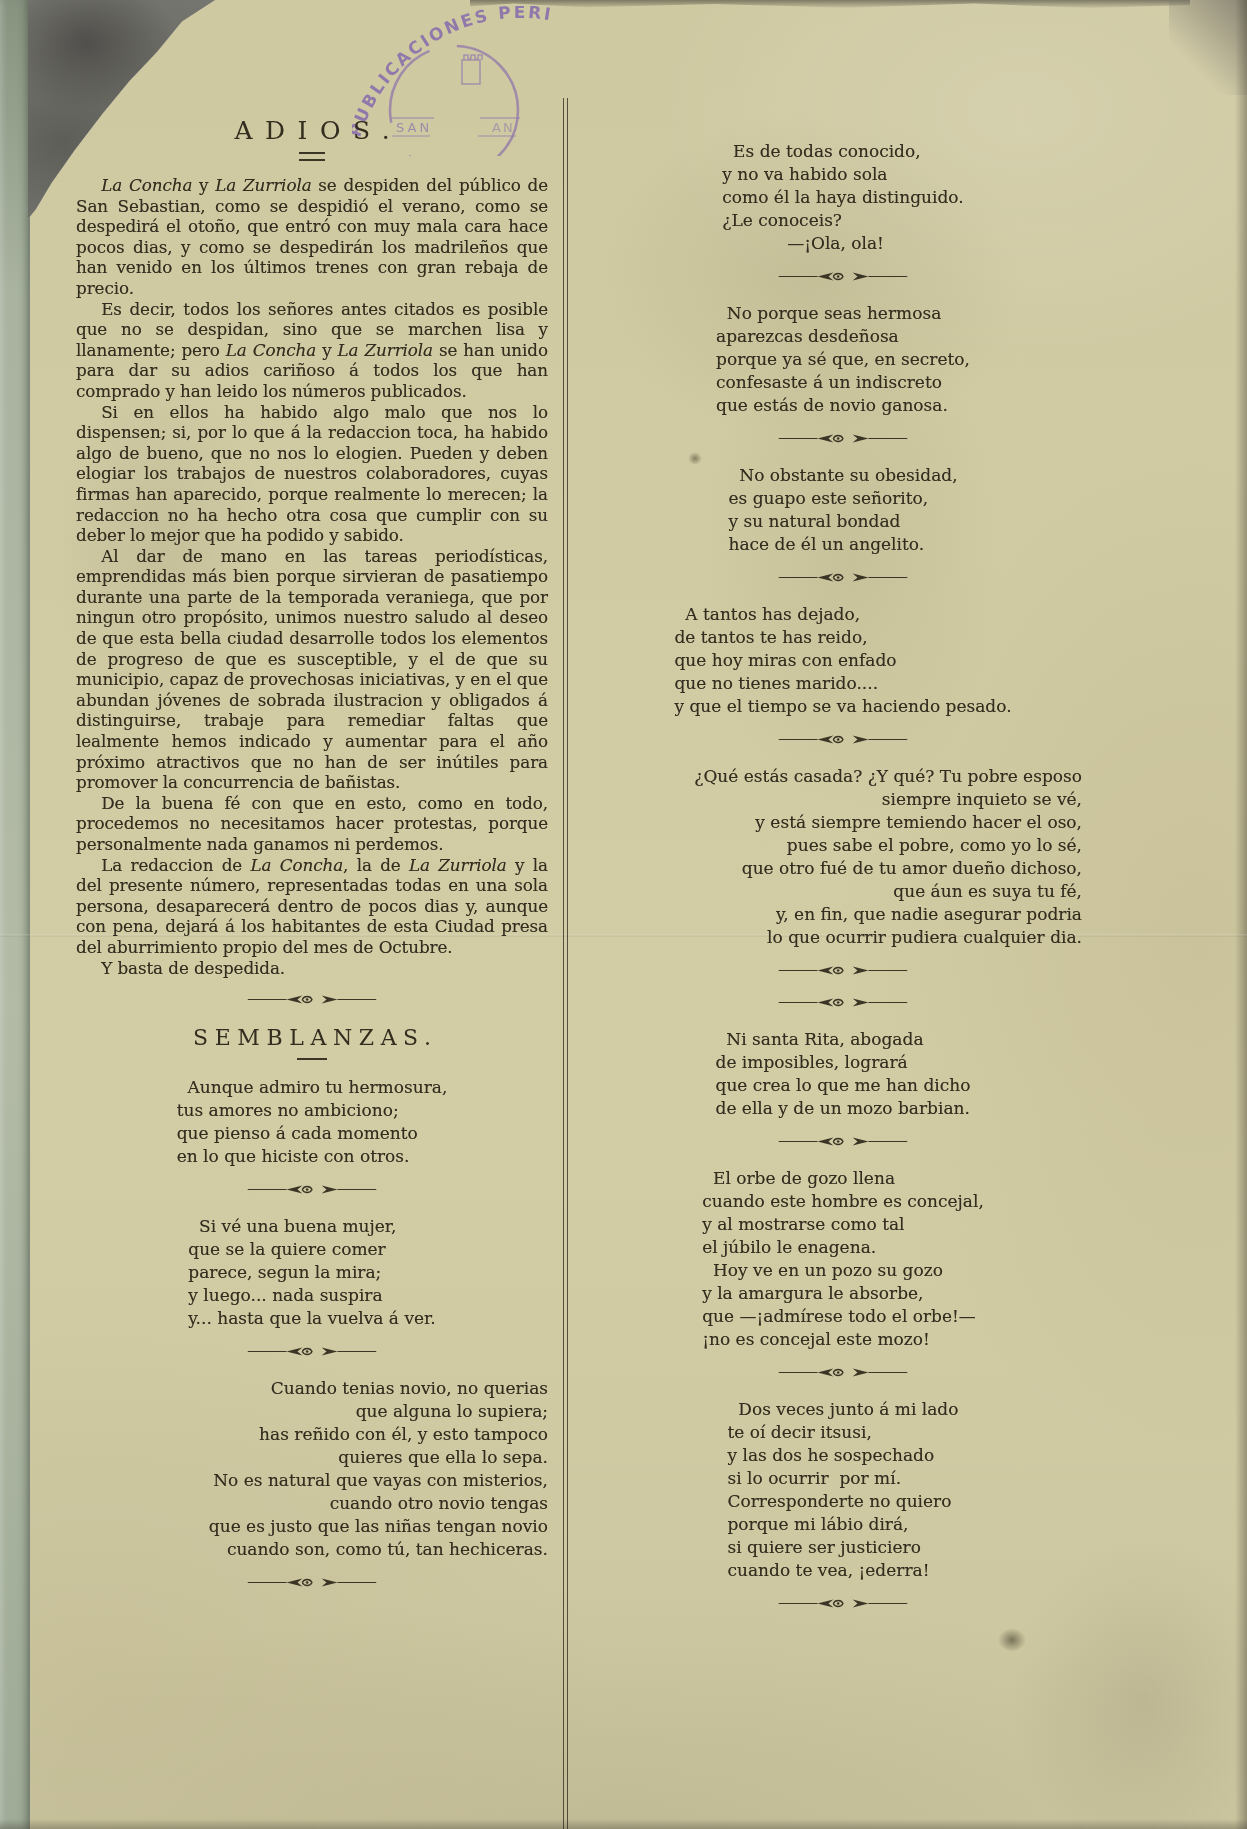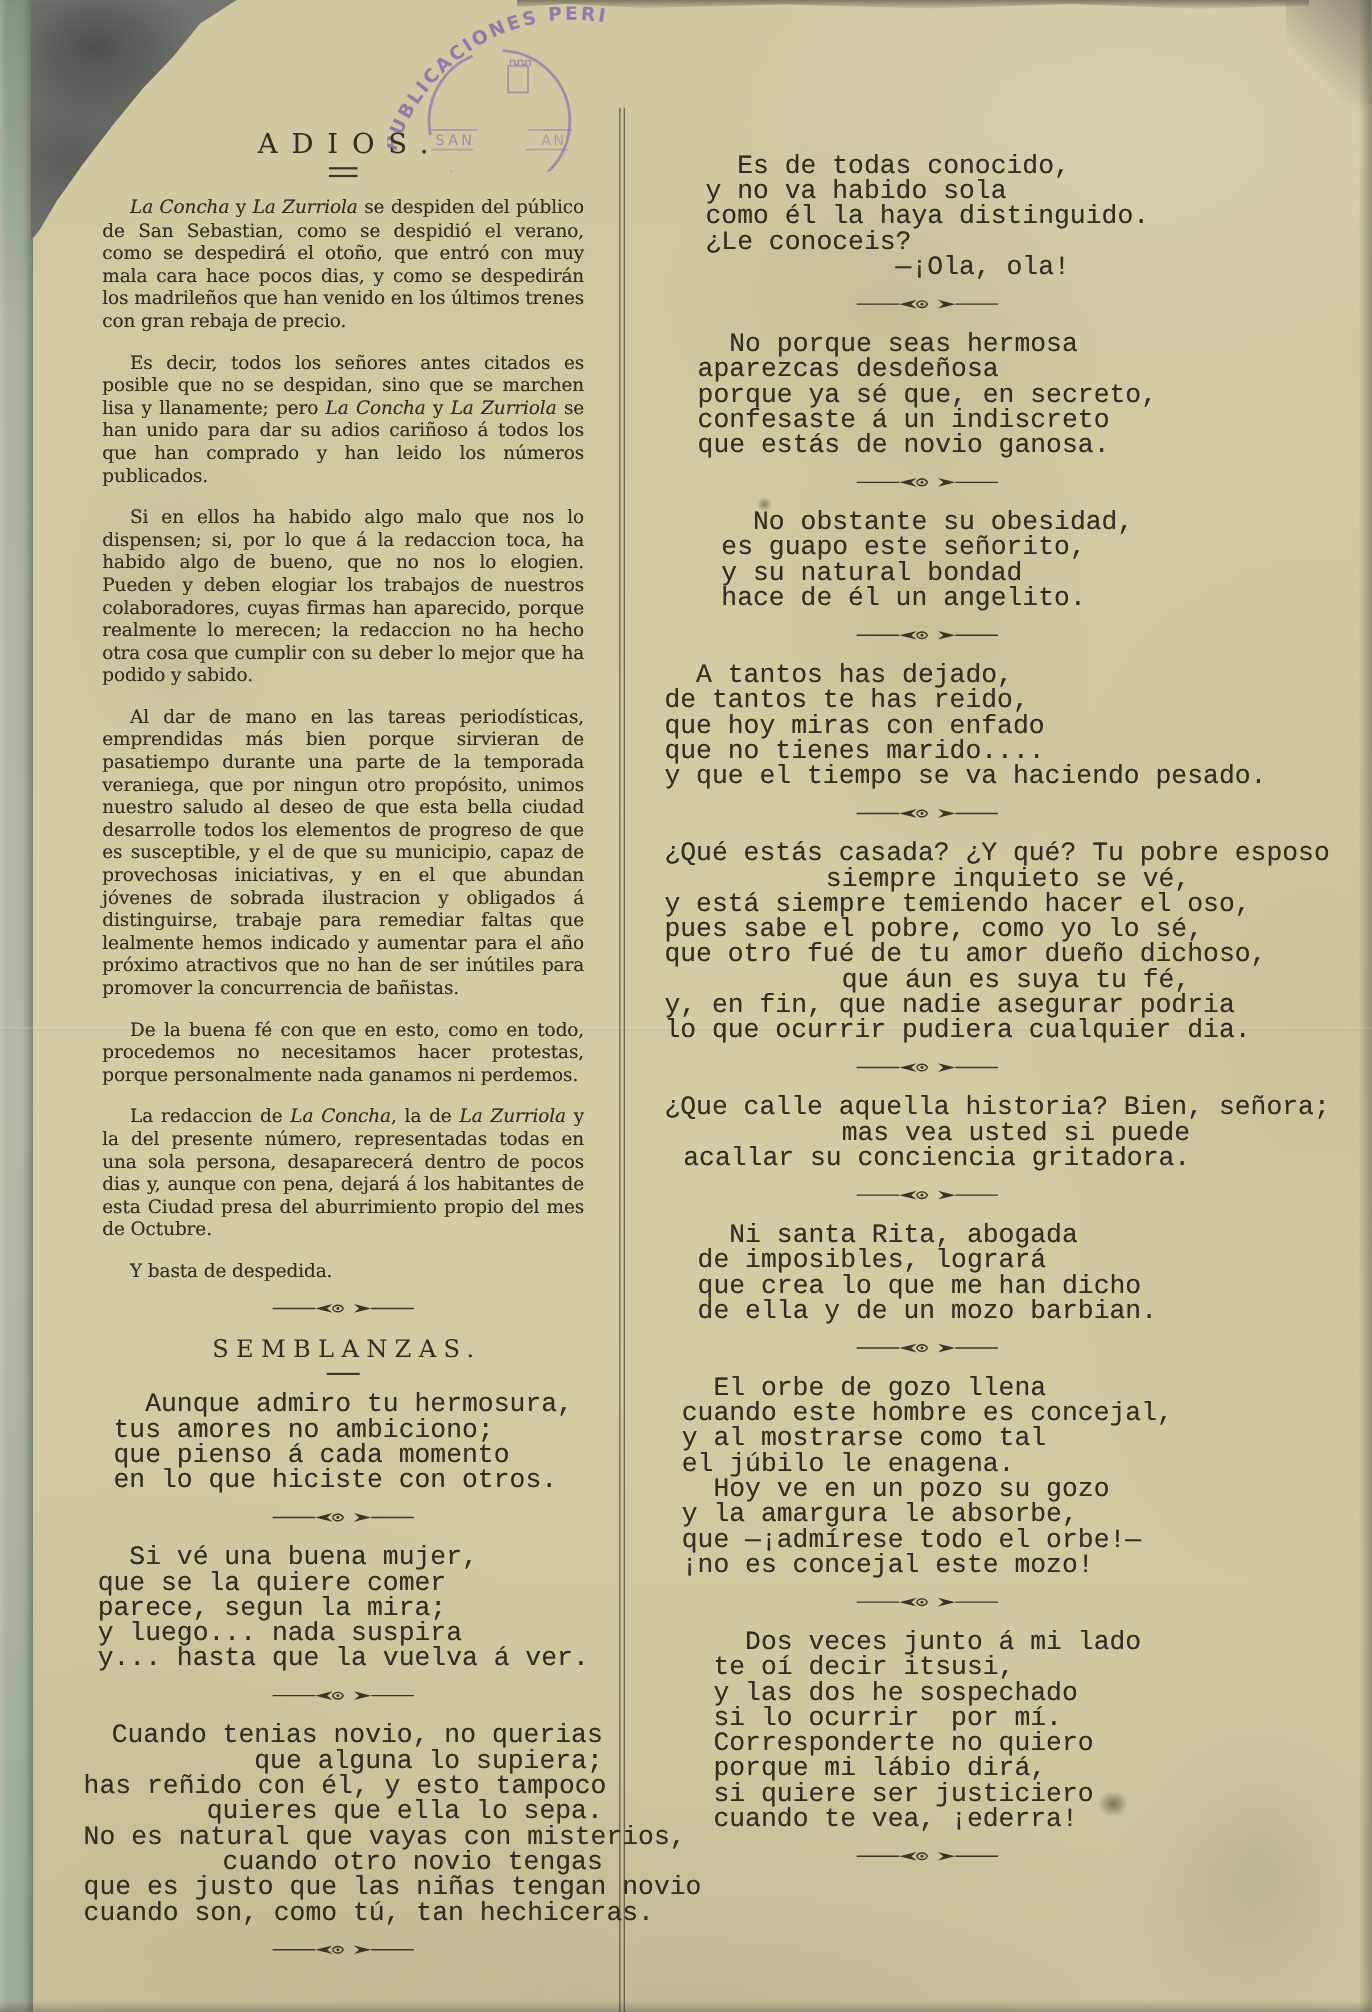--- a/index.html
+++ b/index.html
@@ -55,24 +55,24 @@
     border-left:1.5px solid rgba(55,48,35,.8);border-right:1.5px solid rgba(55,48,35,.8);}
   .col{position:absolute;}
   .col-left{left:76px;width:472px;top:116px;}
   .col-right{left:604px;width:478px;top:128px;}
   
   .heading{text-align:center;}
   .heading.adios{font-size:25px;letter-spacing:.5em;text-indent:.5em;margin:0 0 7px;}
   .heading.semblanzas{font-size:22px;letter-spacing:.3em;text-indent:.3em;margin:10px 0 8px;}
   .double-rule{width:26px;height:5px;border-top:2px solid #3b3526;border-bottom:2px solid #3b3526;margin:0 auto 14px;}
   .single-rule{width:30px;border-top:2px solid #3b3526;margin:0 auto 16px;}
-  .prose{font-size:16.8px;line-height:20.6px;text-align:justify;text-indent:1.5em;margin:17px;
+  .prose{font-size:16.8px;line-height:20.6px;text-align:justify;text-indent:1.5em;margin:0;
     letter-spacing:-0.1px;text-shadow:0 0 .5px rgba(51,45,31,.45);}
-  .verse{font-size:24px;line-height:23px;width:fit-content;margin:12px auto;
-    text-shadow:0 0 .5px rgba(51,45,31,.45);font-family:Liberation Mono, monospace;}
+  .verse{font-size:17px;line-height:23px;width:fit-content;margin:12px auto;
+    text-shadow:0 0 .5px rgba(51,45,31,.45);}
   .verse .vline{white-space:pre;}
   .verse.centered{width:100%;text-align:right;}
   .ornament{display:block;margin:15px auto 19px;}
 </style>
 </head>
 <body>
 
 <div class="page">
 
   <div class="abs binding-strip"></div>
@@ -265,25 +265,20 @@
       <svg class="ornament" viewBox="0 0 150 14" width="132" height="13" aria-hidden="true">
     <g fill="#3b3526" stroke="#3b3526">
       <path d="M2 7 H46" stroke-width="1.4"></path>
       <path d="M104 7 H148" stroke-width="1.4"></path>
       <path d="M46 7 L64 2.5 L58.5 7 L64 11.5 Z" stroke-width="0"></path>
       <path d="M104 7 L86 2.5 L91.5 7 L86 11.5 Z" stroke-width="0"></path>
       <path d="M64 7 c2 -4.5 9 -4.5 11 0 c-2 4.5 -9 4.5 -11 0" fill="none" stroke-width="1.5"></path>
       <circle cx="69.5" cy="7" r="1.5" stroke-width="0"></circle>
     </g>
   </svg>
-      <div class="verse centered">
-        <div class="vline">¿Que calle aquella historia? Bien, señora;</div>
-        <div class="vline">mas vea usted si puede</div>
-        <div class="vline">acallar su conciencia gritadora.</div>
-      </div>
       <svg class="ornament" viewBox="0 0 150 14" width="132" height="13" aria-hidden="true">
     <g fill="#3b3526" stroke="#3b3526">
       <path d="M2 7 H46" stroke-width="1.4"></path>
       <path d="M104 7 H148" stroke-width="1.4"></path>
       <path d="M46 7 L64 2.5 L58.5 7 L64 11.5 Z" stroke-width="0"></path>
       <path d="M104 7 L86 2.5 L91.5 7 L86 11.5 Z" stroke-width="0"></path>
       <path d="M64 7 c2 -4.5 9 -4.5 11 0 c-2 4.5 -9 4.5 -11 0" fill="none" stroke-width="1.5"></path>
       <circle cx="69.5" cy="7" r="1.5" stroke-width="0"></circle>
     </g>
   </svg>

